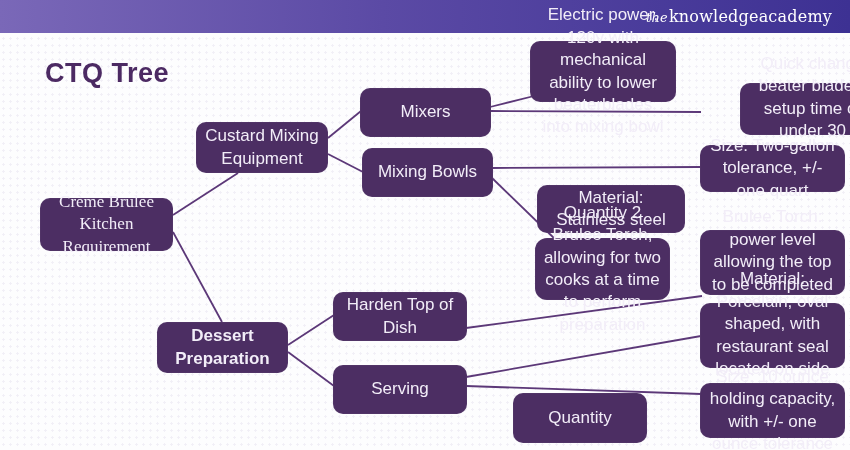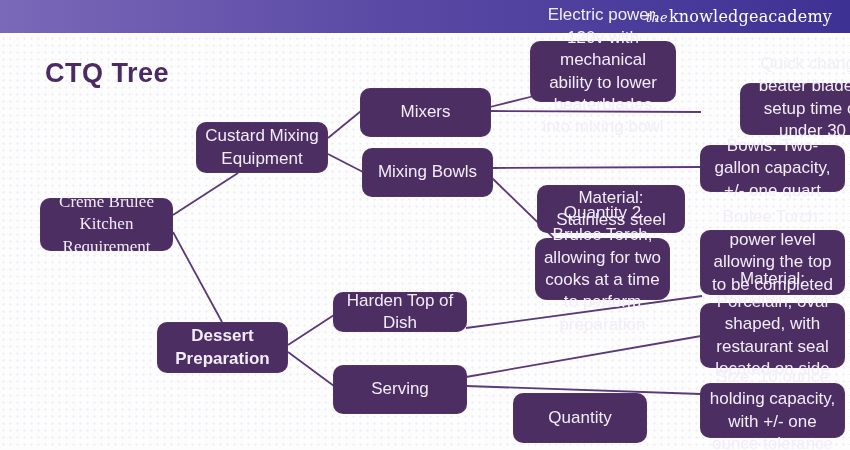--- a/index.html
+++ b/index.html
@@ -59,26 +59,26 @@
       <line x1="466" y1="377" x2="701" y2="336" stroke="#5c3878" stroke-width="1.8"></line>
       <line x1="466" y1="386" x2="701" y2="394" stroke="#5c3878" stroke-width="1.8"></line>
     </svg>
 
   <div id="nodes">
       <div class="node" style="left: 40px; top: 198px; width: 133px; height: 53px; background: rgb(76, 46, 99); font-family: Liberation Serif, serif;">Crème Brulee Kitchen Requirement</div>
       <div class="node" style="left: 196px; top: 122px; width: 132px; height: 51px; background: rgb(76, 46, 99);">Custard Mixing Equipment</div>
       <div class="node" style="left: 157px; top: 322px; width: 131px; height: 51px; background: rgb(76, 46, 99); font-weight: bold;">Dessert Preparation</div>
       <div class="node" style="left: 360px; top: 88px; width: 131px; height: 49px; background: rgb(76, 46, 99);">Mixers</div>
       <div class="node" style="left: 362px; top: 148px; width: 131px; height: 49px; background: rgb(76, 46, 99);">Mixing Bowls</div>
-      <div class="node" style="left: 333px; top: 292px; width: 134px; height: 40px; background: rgb(76, 46, 99);">Harden Top of Dish</div>
+      <div class="node" style="left: 333px; top: 292px; width: 134px; height: 49px; background: rgb(76, 46, 99);">Harden Top of Dish</div>
       <div class="node" style="left: 333px; top: 365px; width: 134px; height: 49px; background: rgb(76, 46, 99);">Serving</div>
       <div class="node" style="left: 513px; top: 393px; width: 134px; height: 50px; background: rgb(76, 46, 99);">Quantity</div>
       <div class="node" style="left: 530px; top: 41px; width: 146px; height: 61px; background: rgb(76, 46, 99);">Electric power, 120v with mechanical ability to lower beaterblades into mixing bowl</div>
       <div class="node" style="left: 740px; top: 83px; width: 145px; height: 52px; background: rgb(76, 46, 99);">Quick change beater blades, setup time of under 30 seconds</div>
-      <div class="node" style="left: 700px; top: 145px; width: 145px; height: 47px; background: rgb(76, 46, 99);">Bowls: Two-gallon capacity, +/- one quart</div>
+      <div class="node" style="left: 700px; top: 145px; width: 145px; height: 47px; background: rgb(76, 46, 99);">Size: Two-gallon tolerance, +/- one quart</div>
       <div class="node" style="left: 537px; top: 185px; width: 148px; height: 48px; background: rgb(76, 46, 99);">Material: Stainless steel</div>
       <div class="node" style="left: 535px; top: 238px; width: 135px; height: 62px; background: rgb(76, 46, 99); border-radius: 12px;">Quantity 2 Brulee Torch, allowing for two cooks at a time to perform preparation</div>
       <div class="node" style="left: 700px; top: 230px; width: 145px; height: 65px; background: rgb(76, 46, 99);">Brulee Torch: power level allowing the top to be completed in 20 seconds</div>
       <div class="node" style="left: 700px; top: 303px; width: 145px; height: 65px; background: rgb(76, 46, 99);">Material: Porcelain, oval shaped, with restaurant seal located on side of dish</div>
       <div class="node" style="left: 700px; top: 383px; width: 145px; height: 55px; background: rgb(76, 46, 99);">Size: 10 ounce holding capacity, with +/- one ounce tolerance</div>
     </div>
 
 </div>
 
 </body></html>

